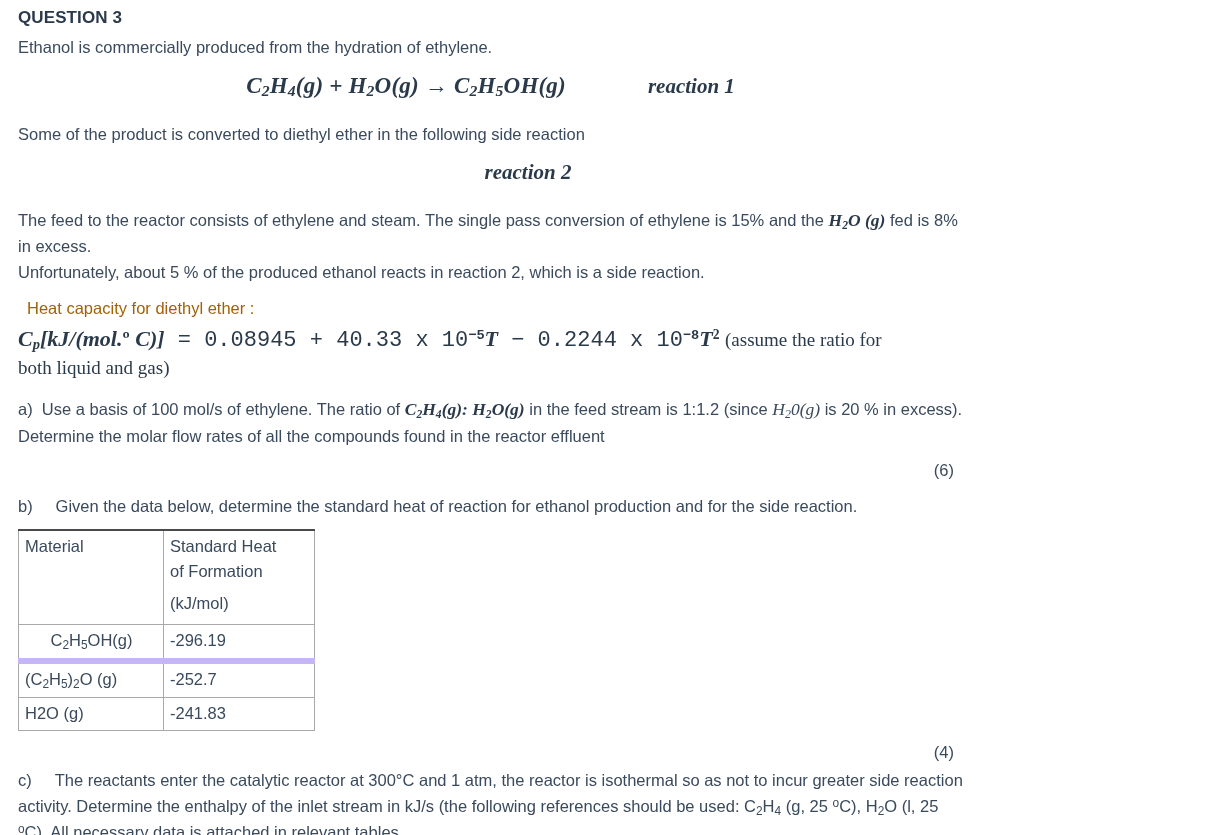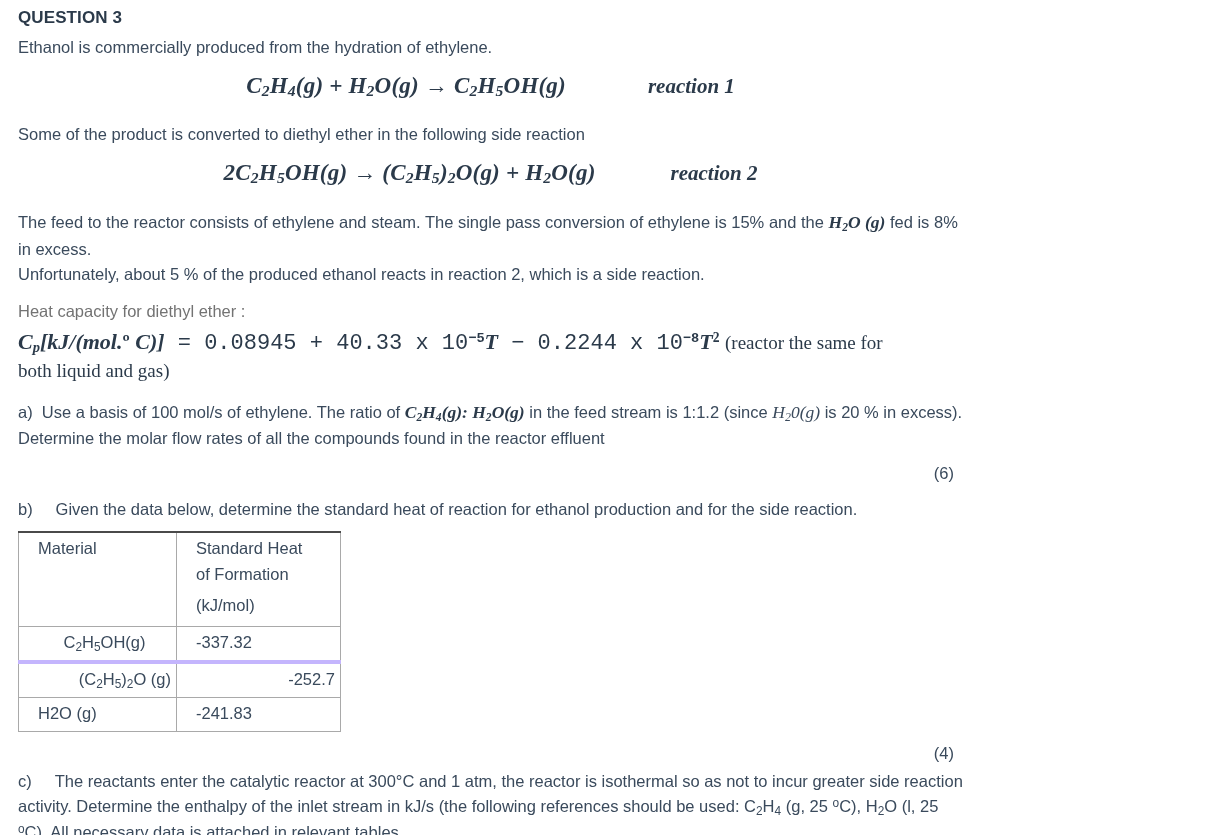--- a/index.html
+++ b/index.html
@@ -91,22 +91,22 @@
     white-space: nowrap;
   }
   .chem-lite sub { font-size: 0.68em; vertical-align: -0.22em; }
   
   .sf sub { font-size: 0.72em; vertical-align: -0.22em; }
   .sf sup { font-size: 0.72em; vertical-align: 0.42em; }
 
   
   .cp-head {
     font-size: 16.5px;
-    color: #737373;
-    margin: 14px 0 0 0;
+    color: #a16207;
+    margin: 14px 0 0 9px;
   }
   .cp-block {
     margin: 6px 0 0 0;
     font-family: "Liberation Serif", "DejaVu Serif", serif;
     color: #2b3a4a;
     font-size: 22px;
     line-height: 1.32;
   }
   .cp-block .bi { font-weight: 700; font-style: italic; }
   .cp-block .up { font-style: normal; font-weight: 700; }
@@ -141,28 +141,28 @@
   table.data {
     border-collapse: collapse;
     margin: 9px 0 0 0;
     table-layout: fixed;
     width: 272px;
   }
   table.data td {
     border: 1px solid #a9a9a9;
     font-size: 16.5px;
     color: #3a4a5c;
-    padding: 3px 5px 4px 19px;
+    padding: 3px 5px 4px 6px;
     vertical-align: top;
     line-height: 1.55;
   }
   table.data td.c1 { width: 133px; }
   table.data td.c2 { width: 139px; }
   table.data tr.hdr td { border-top: 2px solid #4a4a4a; padding-bottom: 7px; }
-  table.data tr.sep td { border-top: 4px solid #c4b5fd; text-align: right; }
+  table.data tr.sep td { border-top: 6px solid #c4b5fd; }
   table.data tr.last td { border-bottom: 1px solid #a9a9a9; }
   td.indent { text-align: center; padding-left: 0; }
   td sub { font-size: 0.72em; vertical-align: -0.22em; }
   .hdr-l { display: block; }
   .hdr-l.spaced { margin-top: 6px; }
 </style>
 </head>
 <body>
 
 <div class="page">
@@ -173,35 +173,34 @@
 
   <div class="eq-line">
     <span class="math">C<sub>2</sub>H<sub>4</sub>(g) + H<sub>2</sub>O(g) → C<sub>2</sub>H<sub>5</sub>OH(g)</span>
     <span class="gap-1"></span>
     <span class="eq-label">reaction 1</span>
   </div>
 
   <div class="para" style="margin-top:22px;">Some of the product is converted to diethyl ether in the following side reaction</div>
 
   <div class="eq-line">
-    <span class="math">2C<sub>2</sub>H<sub>5</sub>OH(g) → (C<sub>2</sub>H<sub>5</sub>)<sub>2</sub>O(g) + H<sub>2</sub>O(g)</span>
     <span class="gap-2"></span>
     <span class="eq-label">reaction 2</span>
   </div>
 
   <div class="para" style="margin-top:22px;">
     <span>The feed to the reactor consists of ethylene and steam. The single pass conversion of ethylene is 15% and the </span><span class="chem">H<sub>2</sub>O <em>(g)</em></span><span> fed is 8% in excess.</span><br>
     <span>Unfortunately, about 5 % of the produced ethanol reacts in reaction 2, which is a side reaction.</span>
   </div>
 
   <div class="cp-head">Heat capacity for diethyl ether :</div>
 
   <div class="cp-block">
     <span class="bi">C<sub>p</sub>[kJ/(mol.<span class="up" style="font-style:normal;">º</span> C)]</span><span class="num"> = 0.08945 + 40.33 x 10<sup>−5</sup></span><span class="bi">T</span><span class="num"> − 0.2244 x 10<sup>−8</sup></span><span class="bi">T<sup style="font-style:normal;">2</sup></span>
-    <span class="cp-note">(reactor the same for</span>
+    <span class="cp-note">(assume the ratio for</span>
     <div class="cp-note">both liquid and gas)</div>
   </div>
 
   <div class="part">
     <span class="lbl">a)&nbsp;&nbsp;</span><span>Use a basis of 100 mol/s of ethylene. The ratio of </span><span class="chem">C<sub>2</sub>H<sub>4</sub>(g): H<sub>2</sub>O(g)</span><span> in the feed stream is 1:1.2 (since </span><span class="chem-lite">H<sub>2</sub>0(g)</span><span> is 20 % in excess). Determine the molar flow rates of all the compounds found in the reactor effluent</span>
   </div>
 
   <div class="marks">(6)</div>
 
   <div class="part" style="margin-top:14px;">
@@ -213,21 +212,21 @@
         <tr class="hdr">
       <td class="c1">Material</td>
       <td class="c2">
         <span class="hdr-l">Standard Heat</span>
         <span class="hdr-l">of Formation</span>
         <span class="hdr-l spaced">(kJ/mol)</span>
       </td>
     </tr>
     <tr>
       <td class="c1 indent">C<sub>2</sub>H<sub>5</sub>OH(g)</td>
-      <td class="c2">-337.32</td>
+      <td class="c2">-296.19</td>
     </tr>
     <tr class="sep">
       <td class="c1">(C<sub>2</sub>H<sub>5</sub>)<sub>2</sub>O (g)</td>
       <td class="c2">-252.7</td>
     </tr>
     <tr class="last">
       <td class="c1">H2O (g)</td>
       <td class="c2">-241.83</td>
     </tr>
   </tbody>

